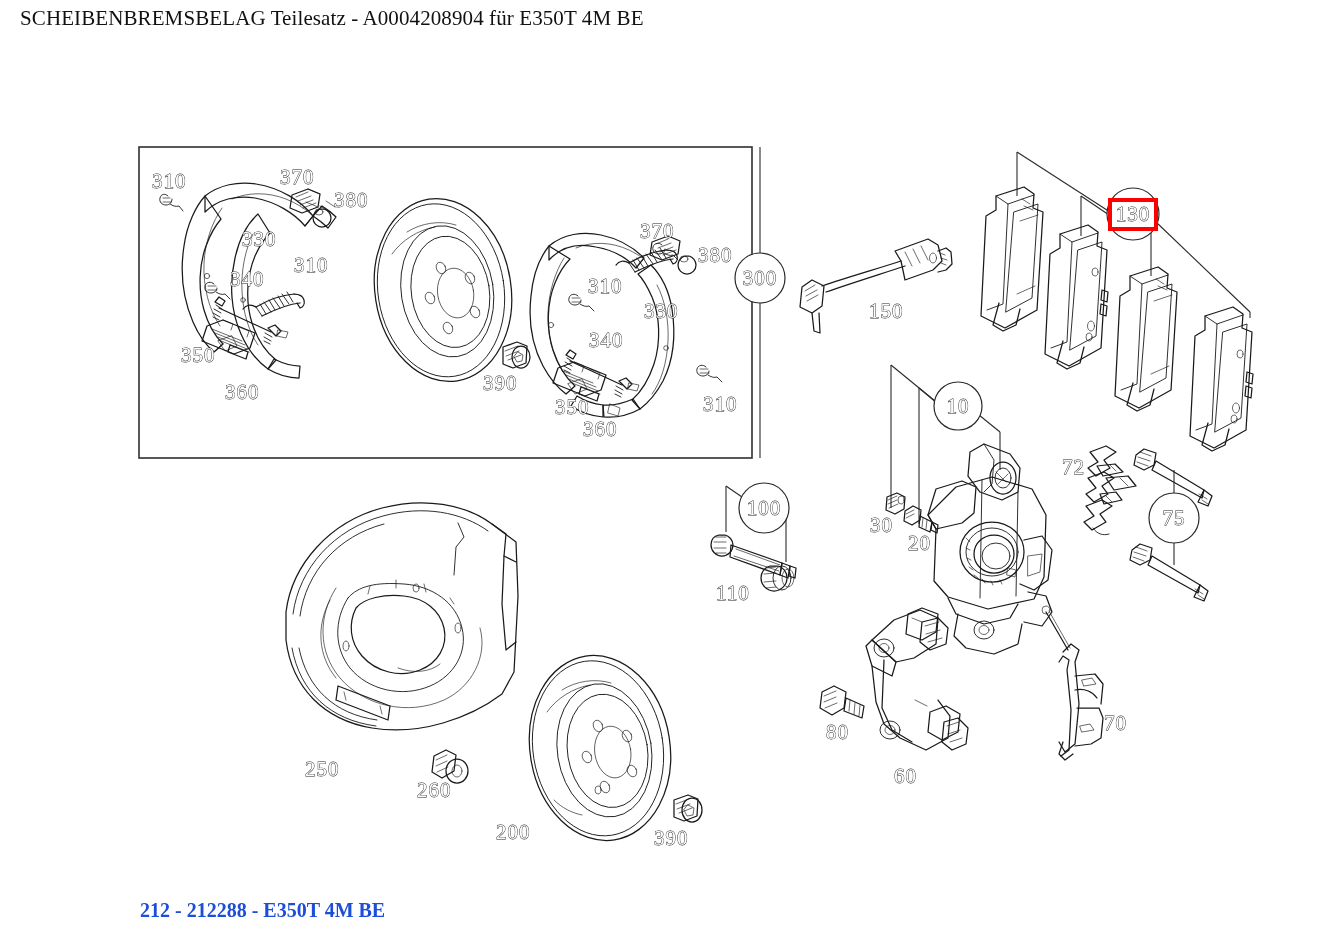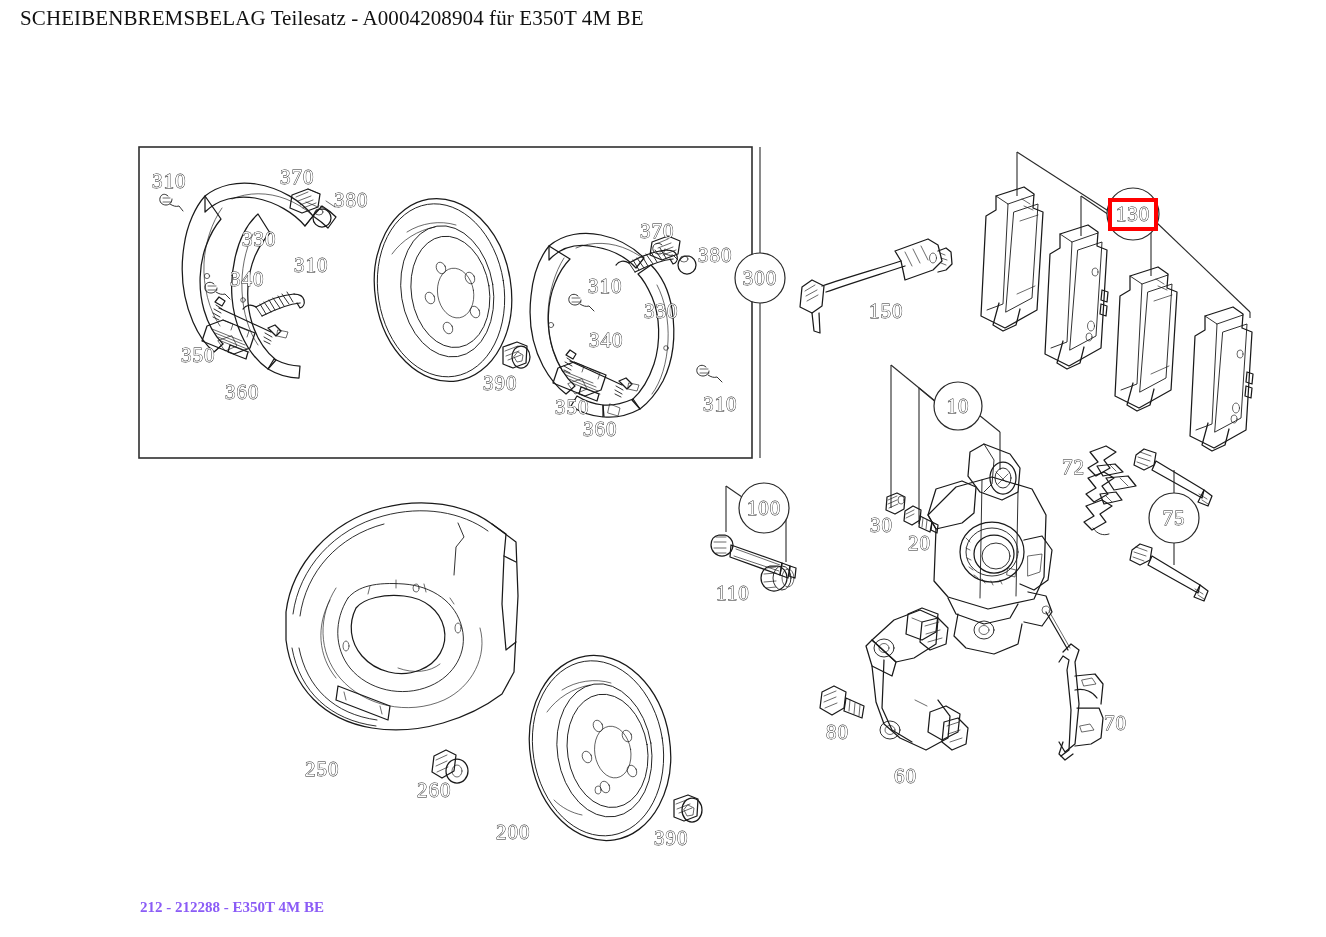--- a/index.html
+++ b/index.html
@@ -28,24 +28,24 @@
     top: 6px;
     font-size: 21px;
     letter-spacing: 0.1px;
     white-space: nowrap;
     color: #111111;
   }
   .footer {
     position: absolute;
     left: 140px;
     top: 899px;
-    font-size: 15px;
+    font-size: 20px;
     font-weight: bold;
     white-space: nowrap;
-    color: #8b5cf6;
+    color: #1d4ed8;
   }
   .diagram-svg {
     position: absolute;
     left: 0;
     top: 0;
     width: 1326px;
     height: 937px;
   }
   .hl-box {
     position: absolute;

